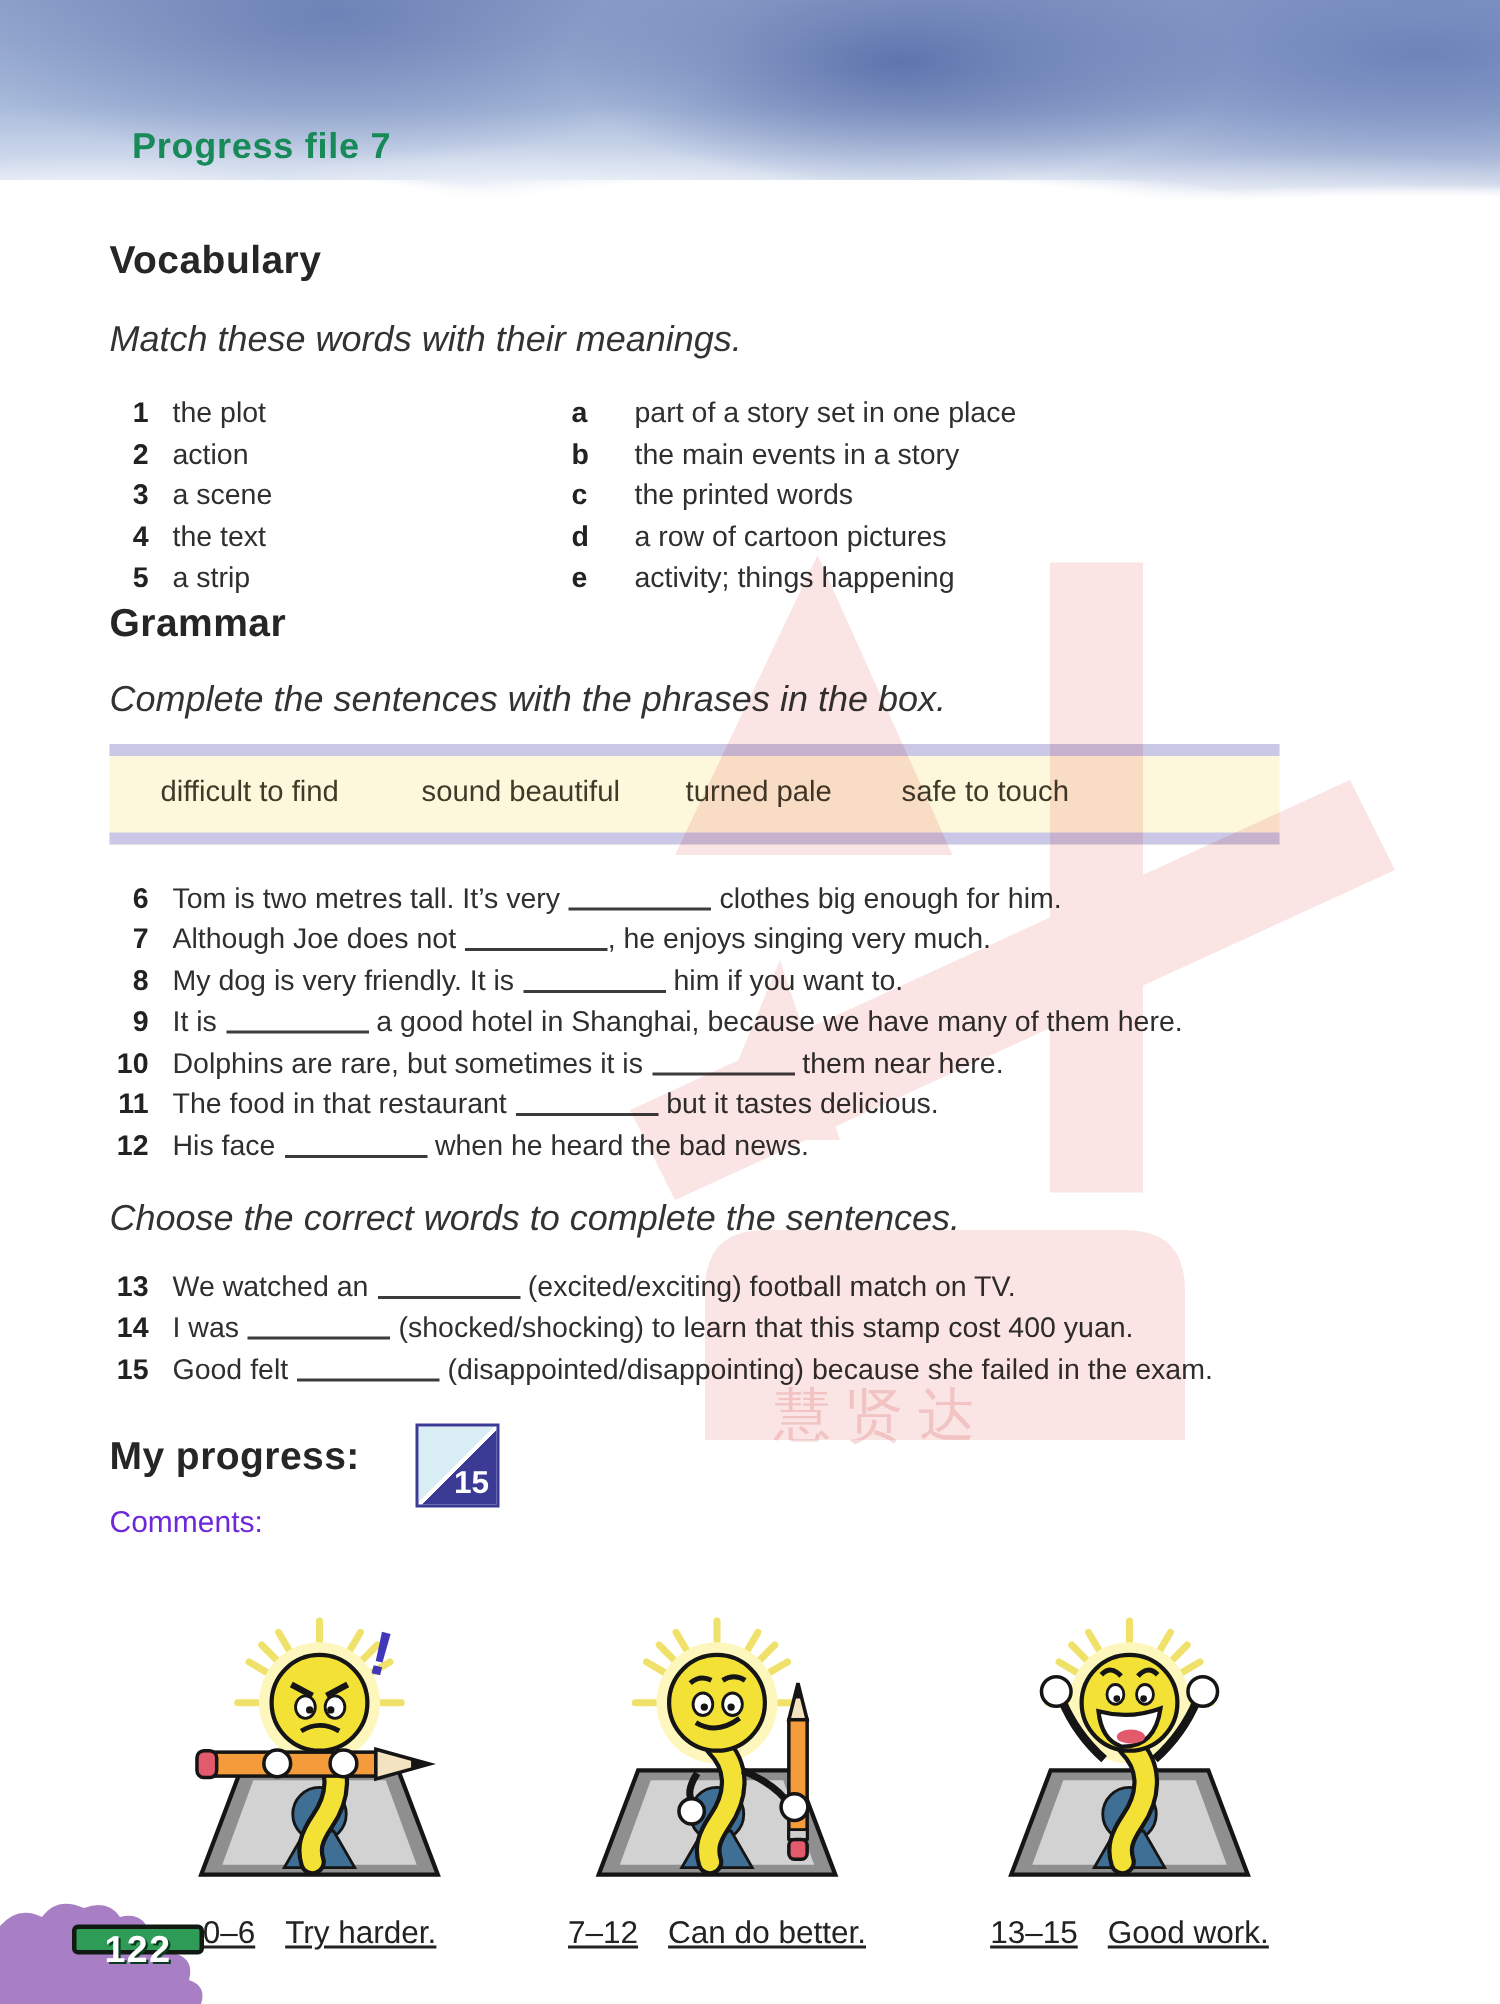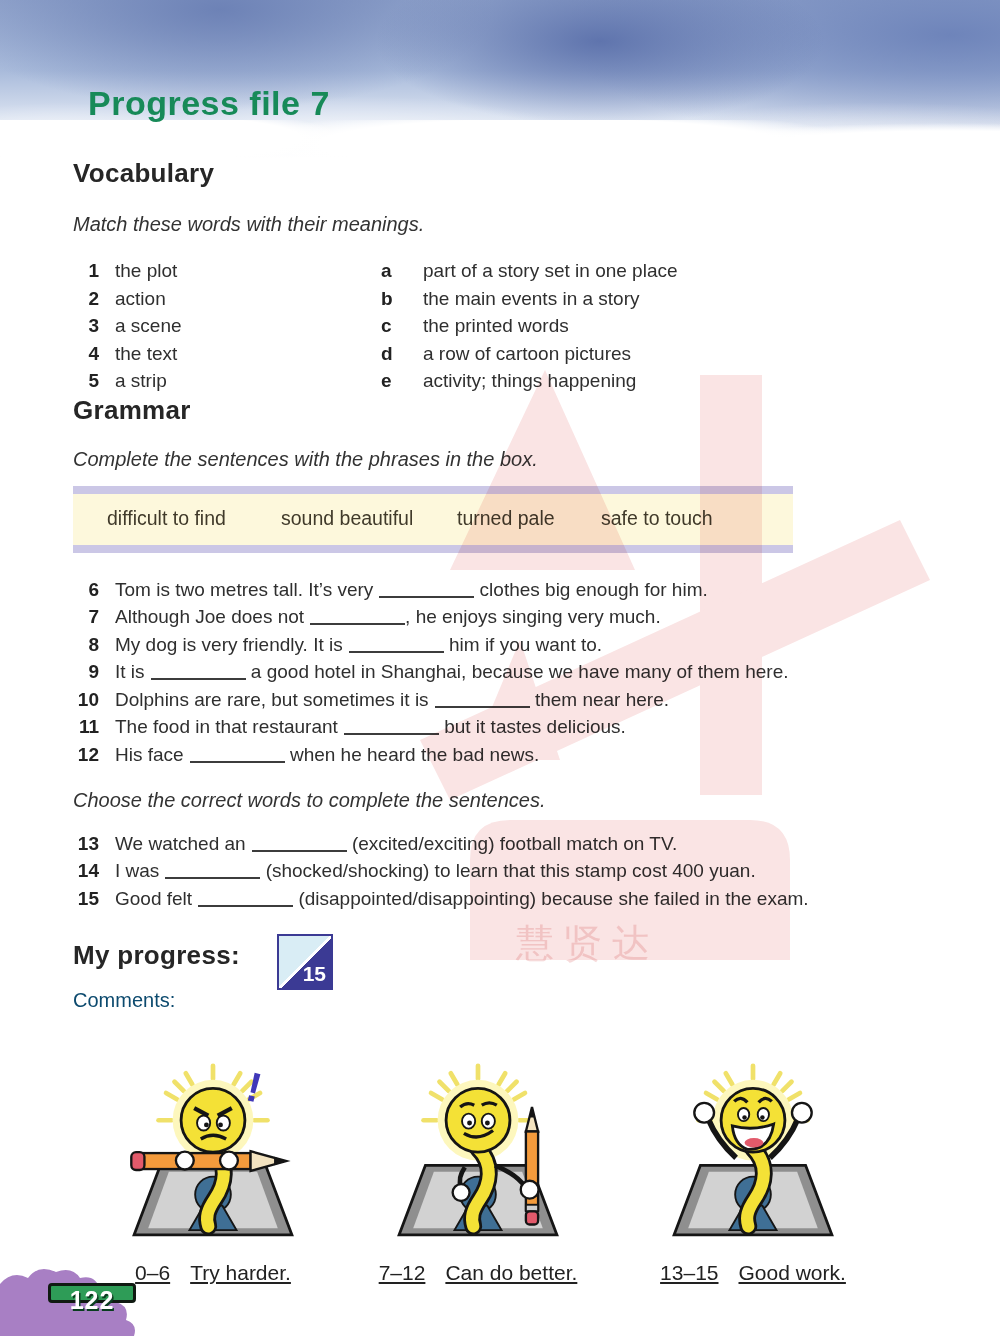--- a/index.html
+++ b/index.html
@@ -16,56 +16,56 @@
       radial-gradient(ellipse 320px 120px at 60% 26%, #5f74ad, rgba(95,116,173,0) 70%),
       radial-gradient(ellipse 380px 140px at 22% 6%, #6d82b6, rgba(109,130,182,0) 72%),
       radial-gradient(ellipse 520px 150px at 95% 22%, #6e84ba, rgba(114,135,187,0) 75%),
       linear-gradient(180deg,#93a6cd 0%,#a9bbdb 45%,#e6ecf6 82%,#ffffff 100%);}
   .sky::after{content:"";position:absolute;left:0;right:0;bottom:-22px;height:60px;
     background:
       radial-gradient(ellipse 300px 40px at 12% 30%, #fff 60%, rgba(255,255,255,0) 75%),
       radial-gradient(ellipse 420px 46px at 55% 40%, #fff 55%, rgba(255,255,255,0) 75%),
       radial-gradient(ellipse 420px 40px at 95% 55%, #fff 55%, rgba(255,255,255,0) 75%);}
   .page-title{position:absolute;left:88px;top:84px;z-index:3;
-    font-size:34px;font-weight:bold;color:#178a58;letter-spacing:.5px;}
+    font-size:24px;font-weight:bold;color:#178a58;letter-spacing:.5px;}
 
   
   .content{position:absolute;left:73px;top:158px;width:856px;z-index:2;}
   h2.sec{font-size:26px;font-weight:bold;color:#262626;margin:0;letter-spacing:.3px;}
-  .instruction{font-style:italic;font-size:20px;color:#333;margin:0;}
+  .instruction{font-style:italic;font-size:24px;color:#333;margin:0;}
   .v-head{margin-top:4px;}
   .v-instr{margin-top:24px;}
   .match{margin-top:21px;}
   .mrow{display:grid;grid-template-columns:26px 250px 26px auto;column-gap:16px;
         line-height:27.5px;font-size:19px;}
   .num,.letter{font-weight:bold;color:#222;text-align:right;}
   .letter{text-align:left;}
   .g-head{margin-top:26px;}
   .g-instr{margin-top:22px;}
 
   
-  .phrase-box{margin-top:15px;width:720px;box-sizing:border-box;background:#fdf8dc;
+  .phrase-box{margin-top:15px;width:780px;box-sizing:border-box;background:#fdf8dc;
       border-top:8px solid #cbc7e6;border-bottom:8px solid #cbc7e6;
       padding:13px 2px 15px 34px;}
   .prow{display:grid;grid-template-columns:174px 176px 144px auto;font-size:19.5px;color:#403a2a;}
   .prow + .prow{margin-top:13px;}
 
   .items{margin-top:23px;}
   .item{display:flex;line-height:27.6px;font-size:19px;}
   .item .inum{width:26px;flex:none;text-align:right;margin-right:16px;font-weight:bold;color:#222;}
   .item .txt{max-width:758px;}
   .blank{display:inline-block;width:95px;height:12px;border-bottom:2px solid #3c3c3c;
          margin-left:6px;vertical-align:-2px;}
   .c-instr{margin-top:20px;}
   .choice-items{margin-top:18px;}
 
   
   .progress-row{position:relative;margin-top:28px;height:96px;}
   .mp-head{font-size:26px;}
-  .comments{margin-top:18px;font-size:20px;color:#0c4a6e;}
+  .comments{margin-top:18px;font-size:20px;color:#6d28d9;}
   .score-badge{position:absolute;left:204px;top:-6px;width:56px;height:56px;
       border:2px solid #3b3a94;box-sizing:border-box;
       background:linear-gradient(135deg,#d9edf5 0 48.5%,#ffffff 48.5% 52%,#3b3a94 52% 100%);}
   .score-badge .total{position:absolute;right:5px;bottom:2px;color:#fff;
       font-size:21px;font-weight:bold;}
 
   
   .ratings{display:flex;margin-top:26px;margin-left:30px;gap:40px;}
   .rating{width:220px;text-align:center;}
   .rating.r2{width:230px;} .rating.r3{width:240px;}

